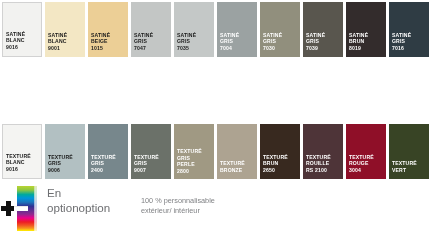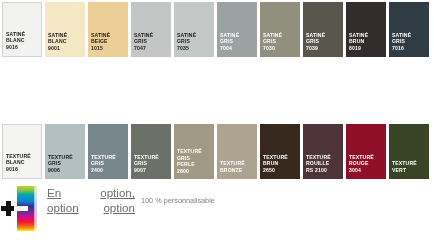--- a/index.html
+++ b/index.html
@@ -145,22 +145,20 @@
     color: #6d6e71;
     text-align: justify;
     font-weight: 400;
   }
   .promo-main .ln {
     display: block;
     white-space: nowrap;
   }
   .promo-main .ln.justified {
     display: flex;
-    justify-content: space-between;
-    text-decoration: underline;
   }
   .promo-sub {
     position: absolute;
     left: 141px;
     top: 12px;
     width: 180px;
     font-size: 7.3px;
     line-height: 10px;
     color: #808285;
     font-weight: 400;
@@ -343,27 +341,27 @@
       <div class="bar-v"></div>
     </div>
 
     <div class="spectrum"></div>
     <div class="spectrum-edge"></div>
     <div class="spectrum-slider"></div>
 
     <div class="promo-main">
       <span class="ln justified">
         <span>En</span>
-        <span>option,</span>
       </span>
       <span class="ln justified">
         <span>option</span>
         <span>option</span>
       </span>
     </div>
 
     <div class="promo-sub">
       <span class="ln">100 % personnalisable</span>
+      <span class="ln">extérieur/ intérieur</span>
     </div>
 
   </div>
 
 </div>
 
 </body></html>

